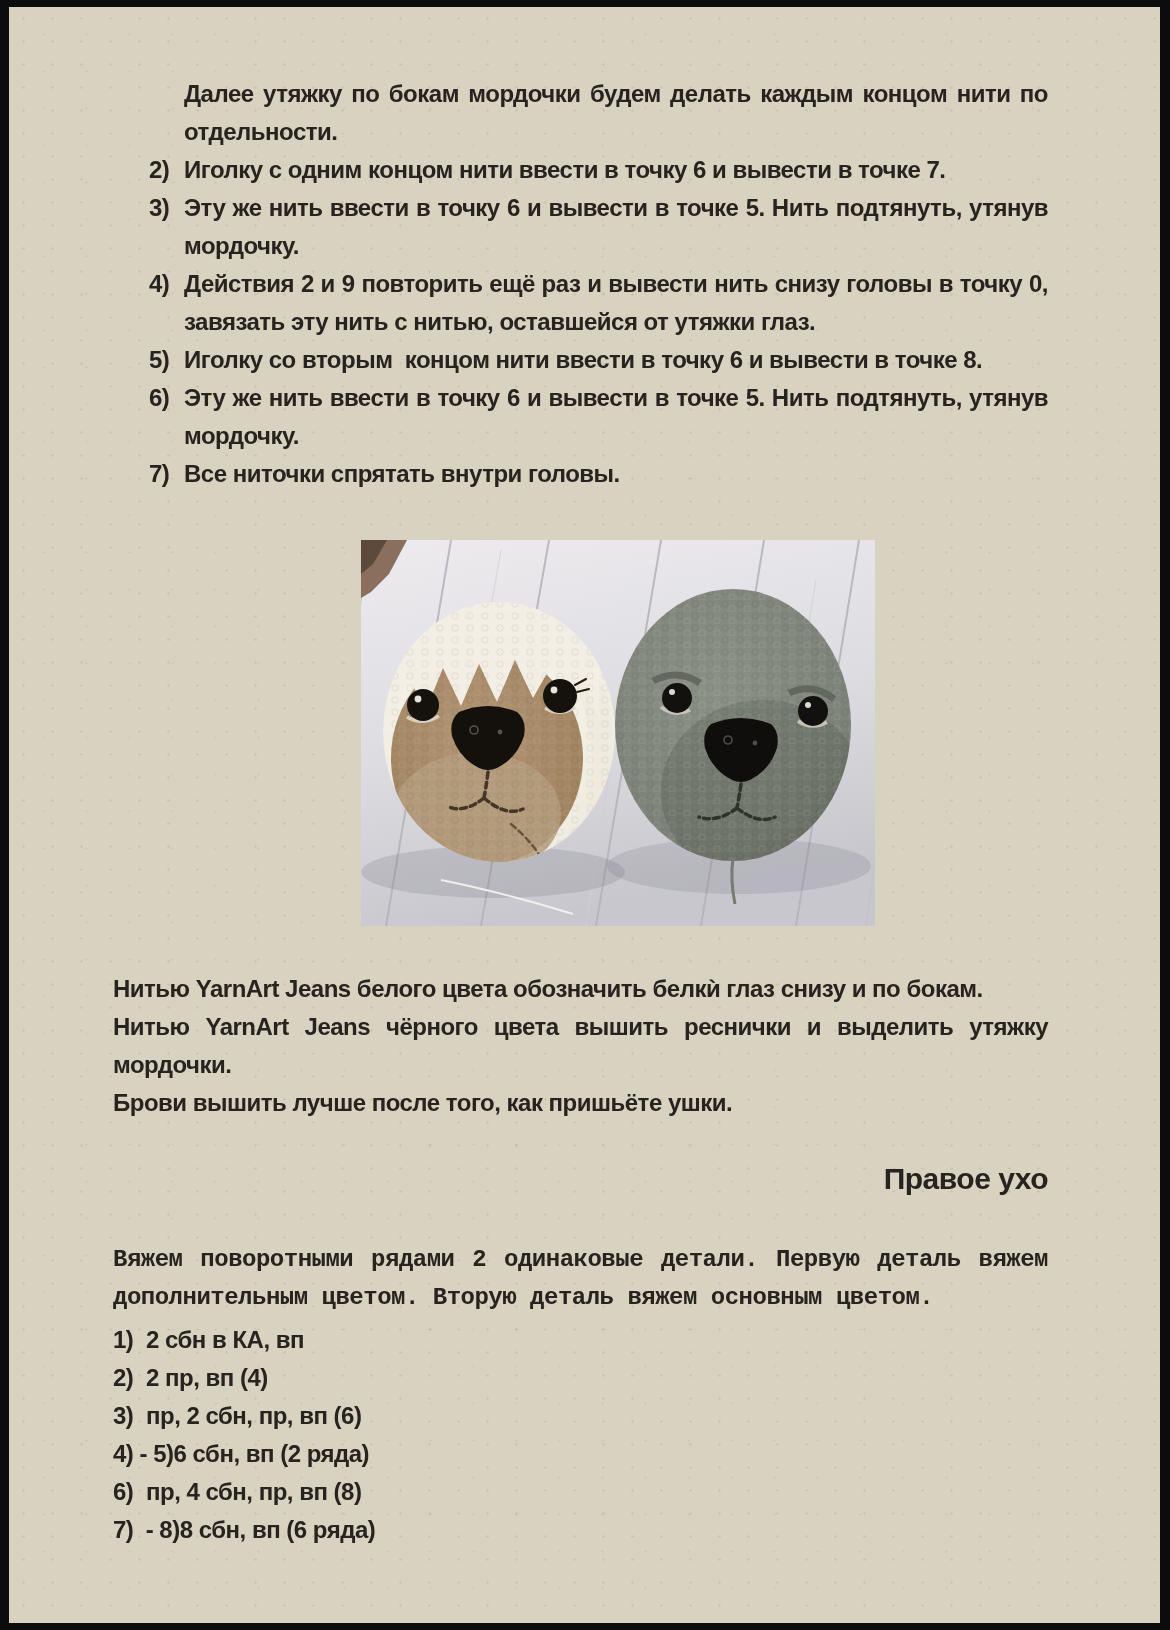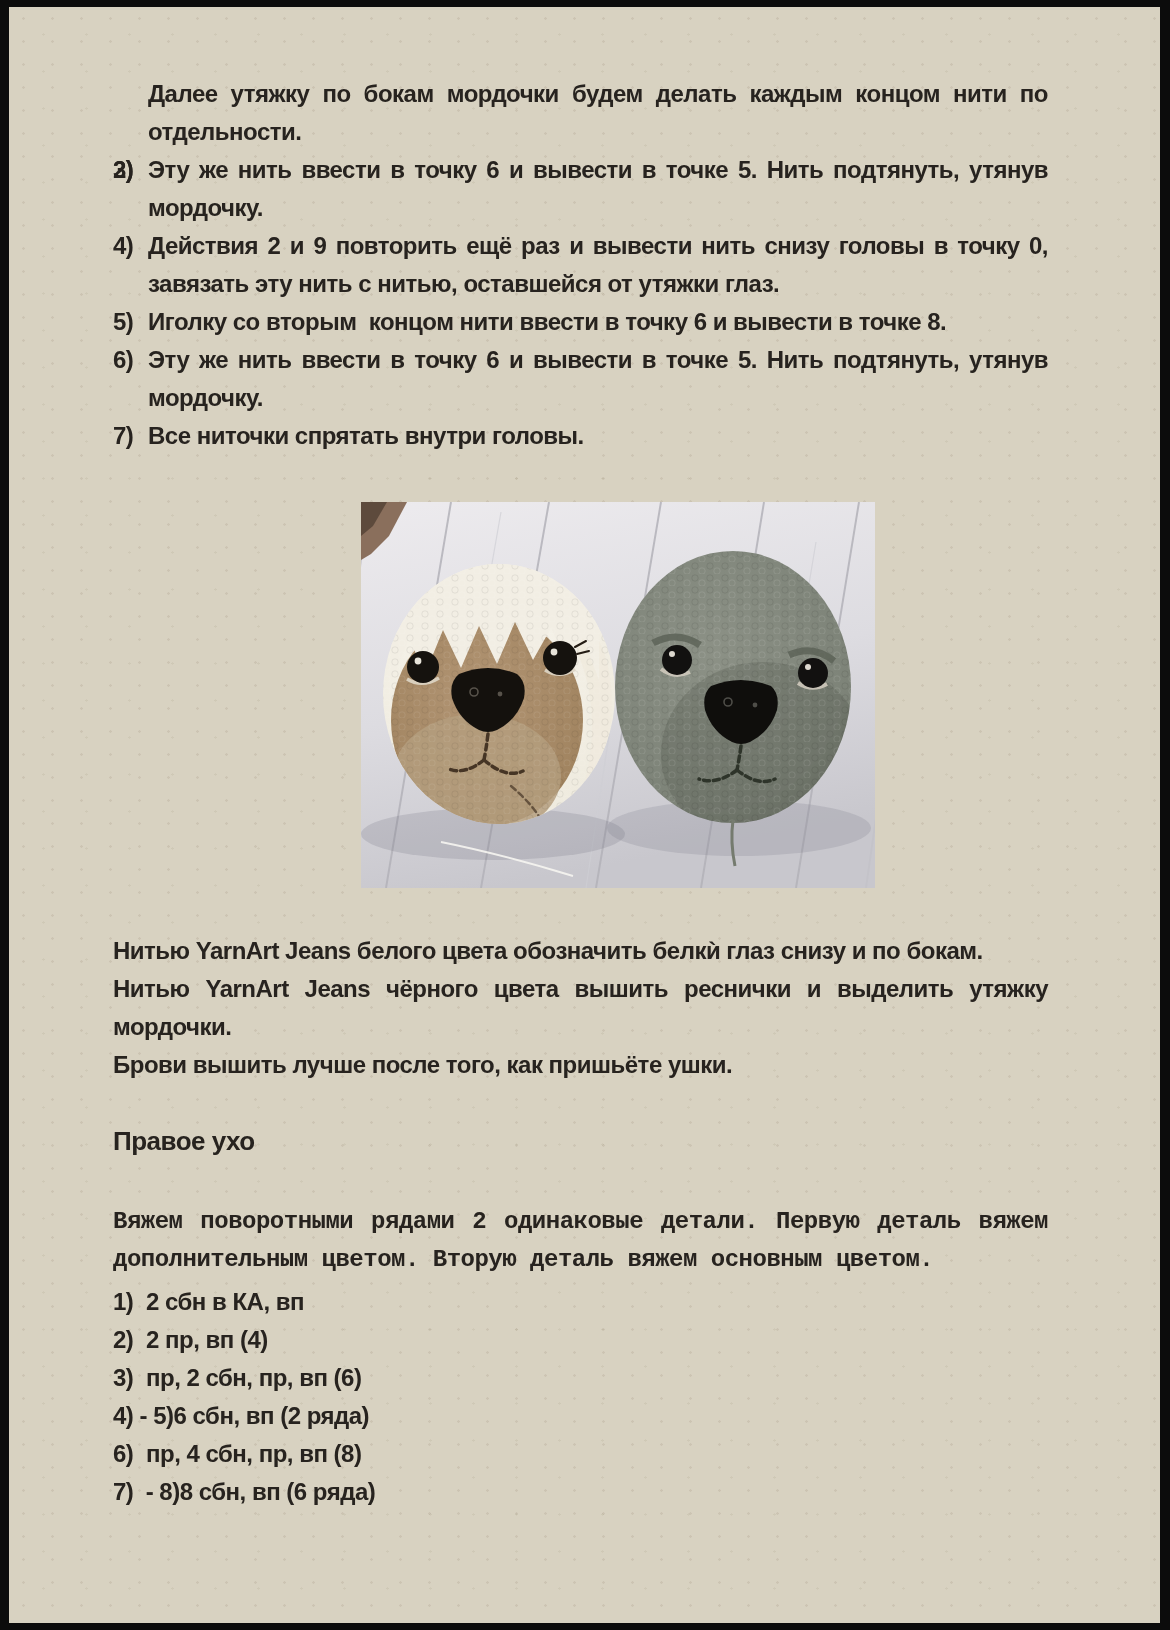--- a/index.html
+++ b/index.html
@@ -16,38 +16,38 @@
       radial-gradient(rgba(125,110,85,0.10) 1px, transparent 1.5px);
     background-size:29px 23px, 43px 37px;
     background-position:0 0, 13px 9px;
   }
   .content{
     position:absolute;left:104px;top:68px;width:935px;
     color:#27231f;font-weight:700;font-size:24px;line-height:38px;
     letter-spacing:-0.5px;
   }
   p{margin:0;text-align:justify;}
-  .hang{position:relative;padding-left:35px;}
+  .hang{position:relative;padding-left:35px;margin-left:36px;}
   .hang .num{position:absolute;left:0;top:0;}
   figure.photo{margin:47px 0 44px 248px;width:514px;height:386px;}
-  .heading{margin-top:36px;font-size:26px;line-height:42px;text-align:left;}
+  .heading{margin-top:36px;font-size:30px;line-height:42px;text-align:right;}
   .ear-intro{margin-top:41px;font-family:Liberation Mono, monospace;}
   .rows{margin-top:4px;}
   .rows p{text-align:left;}
   .rownum{display:inline-block;min-width:33px;}
 </style>
 </head>
 <body>
 
 <div class="page">
   <div class="content">
 
     <p class="hang">Далее утяжку по бокам мордочки будем делать каждым концом нити по отдельности.</p>
 
-    <p class="hang"><span class="num">2)</span></p>
+    <p class="hang"><span class="num">2)</span><span>Иголку с одним концом нити ввести в точку 6 и вывести в точке 7.</span></p>
     <p class="hang"><span class="num">3)</span><span>Эту же нить ввести в точку 6 и вывести в точке 5. Нить подтянуть, утянув мордочку.</span></p>
     <p class="hang"><span class="num">4)</span><span>Действия 2 и 9 повторить ещё раз и вывести нить снизу головы в точку 0, завязать эту нить с нитью, оставшейся от утяжки глаз.</span></p>
     <p class="hang"><span class="num">5)</span><span>Иголку со вторым&nbsp; концом нити ввести в точку 6 и вывести в точке 8.</span></p>
     <p class="hang"><span class="num">6)</span><span>Эту же нить ввести в точку 6 и вывести в точке 5. Нить подтянуть, утянув мордочку.</span></p>
     <p class="hang"><span class="num">7)</span></p>
 
     <p class="hang">Все ниточки спрятать внутри головы.</p>
 
     <figure class="photo">
       <svg viewBox="0 0 514 386" width="514" height="386">

